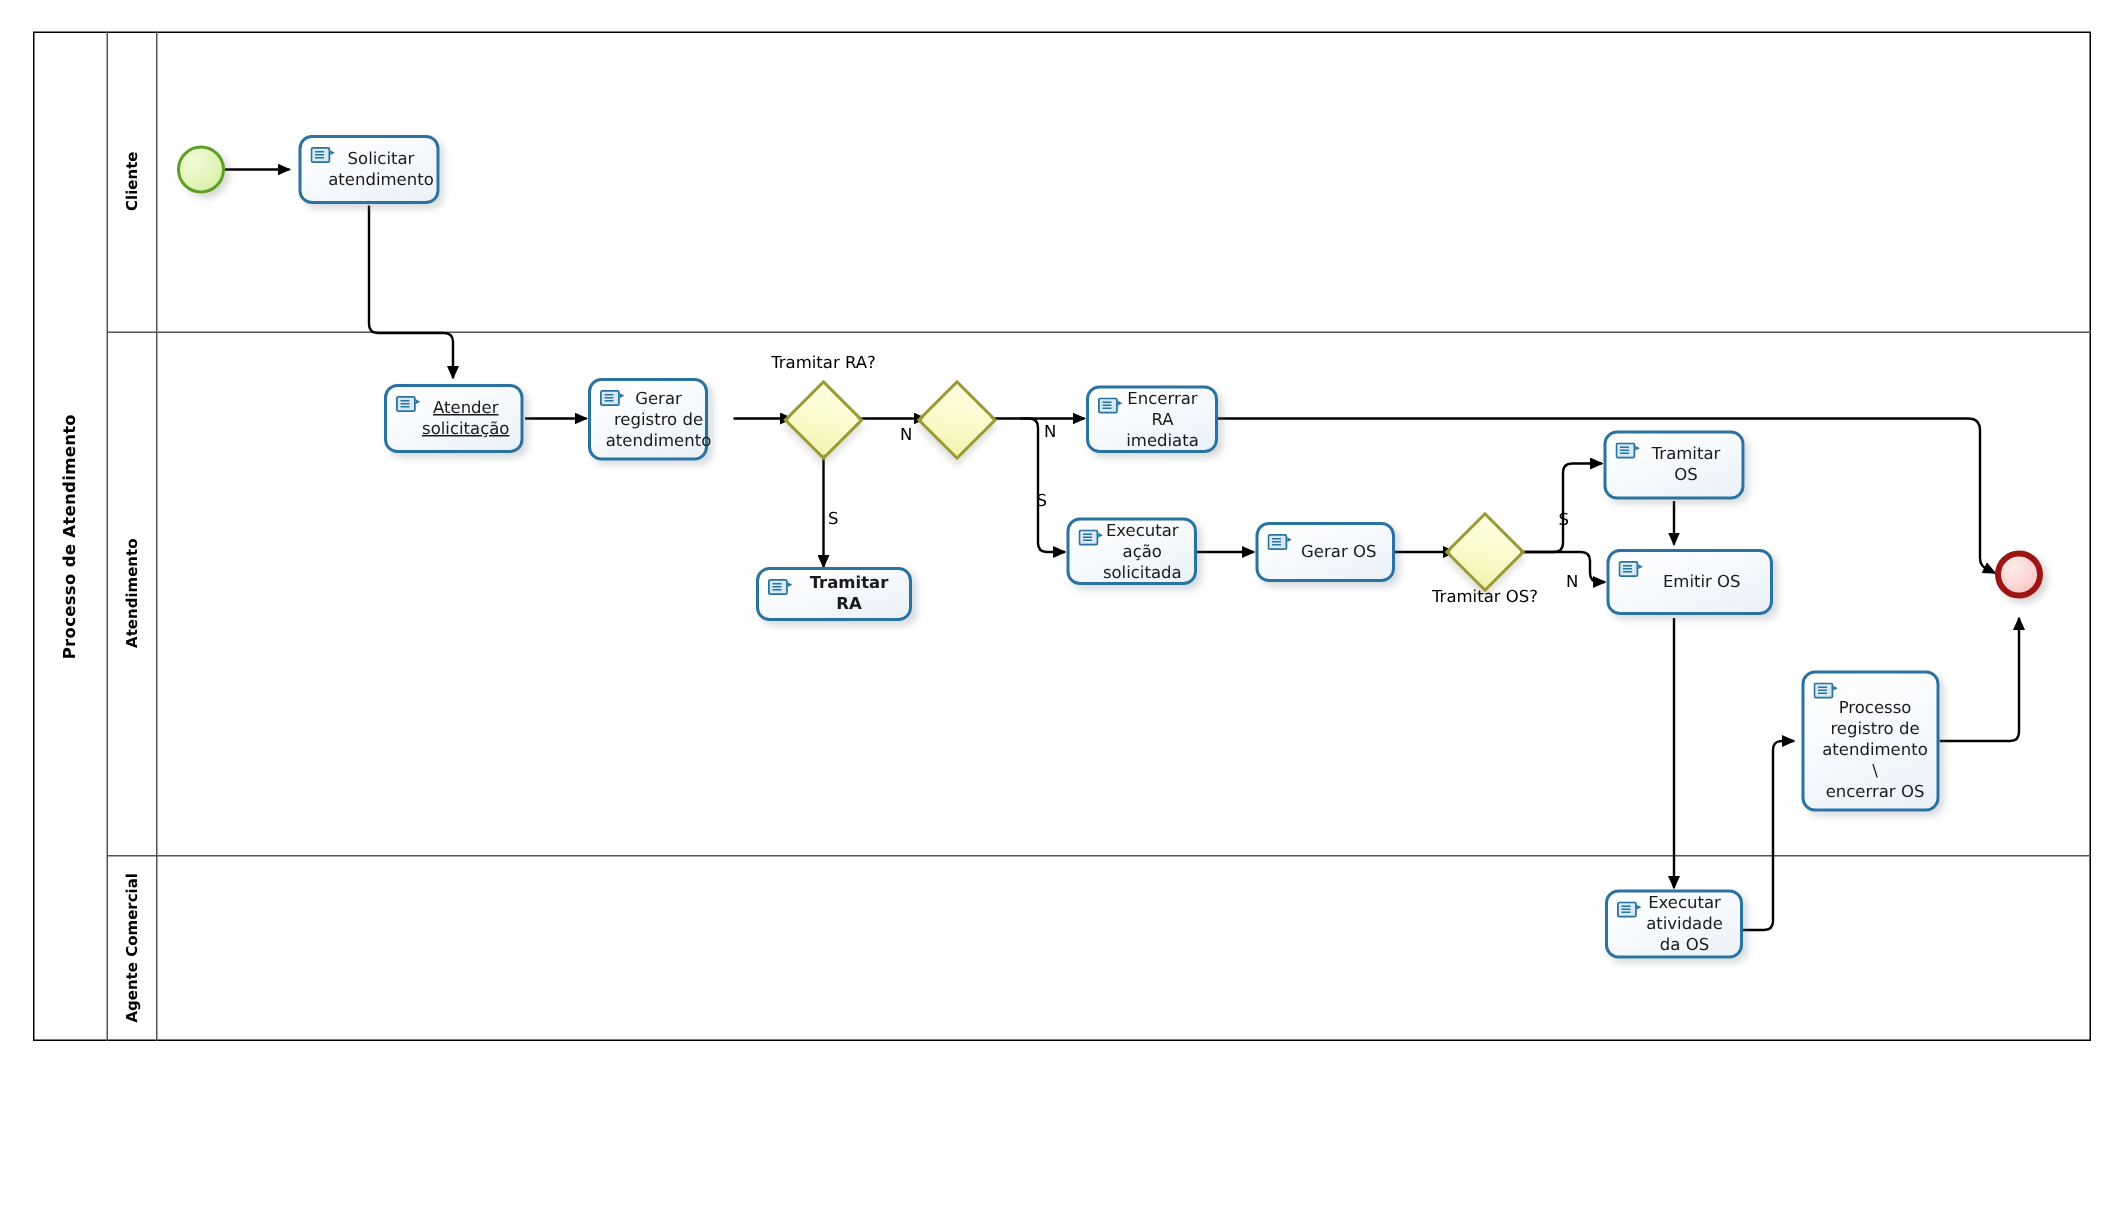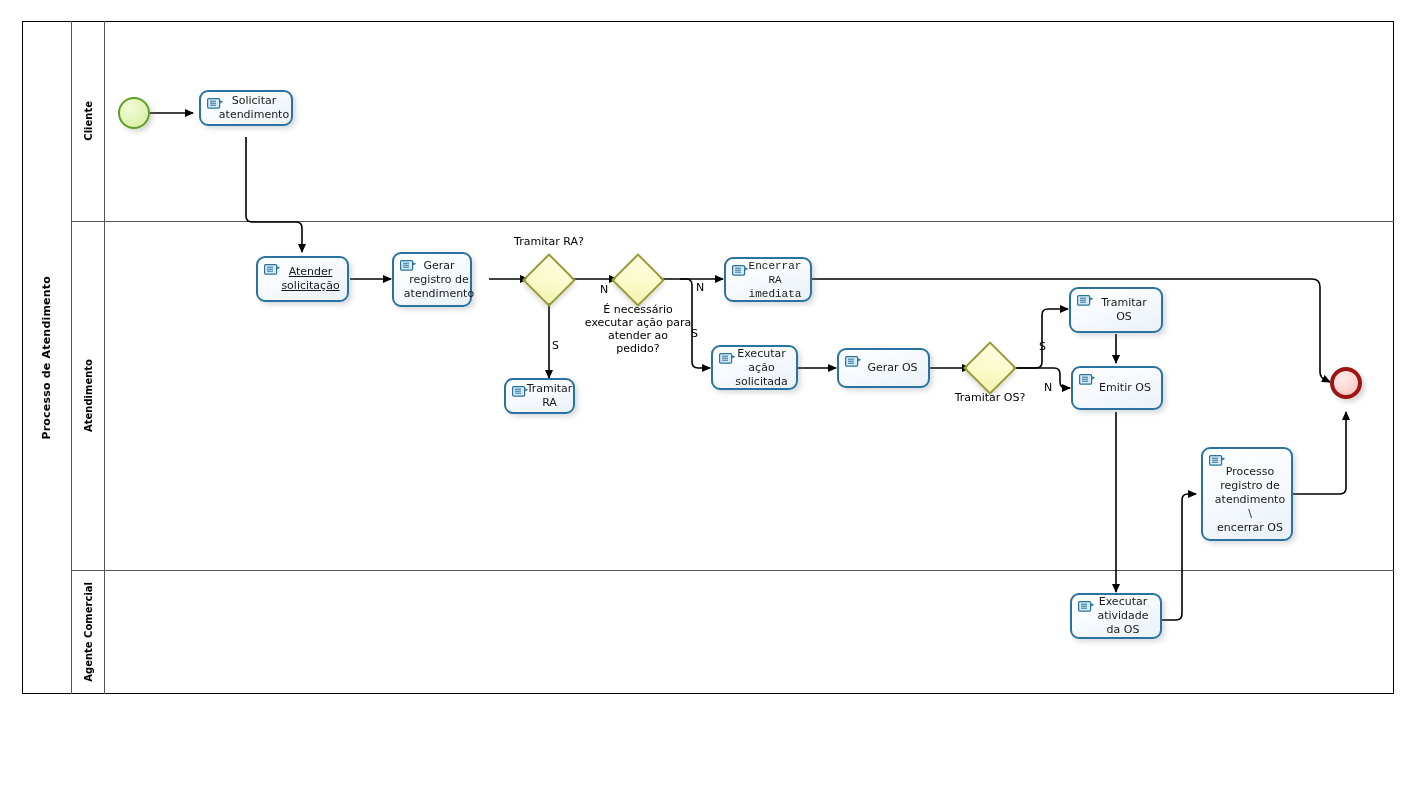--- a/index.html
+++ b/index.html
@@ -229,21 +229,21 @@
 
       <path d="M1162,620 L1176,620 Q1182,620 1182,614 L1182,500 Q1182,494 1188,494 L1196,494"></path>
 
       <path d="M1293,494 L1340,494 Q1346,494 1346,488 L1346,412"></path>
     </g>
   </svg>
 
   <div class="event-start" style="left:118px;top:97px;"></div>
   <div class="event-end" style="left:1330px;top:367px;"></div>
 
-  <div class="task" style="left:199px;top:90px;width:94px;height:36px;">
+  <div class="task" style="left:199px;top:90px;width:94px;height:46px;">
     <svg class="task-icon" viewBox="0 0 17 13">
       <rect x="0.6" y="0.6" width="12" height="9.5" rx="1" fill="#d6e9f5" stroke="#2a72a0" stroke-width="1.2"></rect>
       <path d="M3 3.2 h6 M3 5.2 h6 M3 7.2 h6" stroke="#2a72a0" stroke-width="1" fill="none"></path>
       <path d="M13.2 2.2 l3 1.6 l-3 1.6 z" fill="#2a72a0"></path>
     </svg>
     <span class="tlabel" style="padding-left:16px;">Solicitar
 atendimento</span>
   </div>
 
   <div class="task" style="left:256px;top:256px;width:93px;height:46px;">
@@ -260,36 +260,36 @@
     <svg class="task-icon" viewBox="0 0 17 13">
       <rect x="0.6" y="0.6" width="12" height="9.5" rx="1" fill="#d6e9f5" stroke="#2a72a0" stroke-width="1.2"></rect>
       <path d="M3 3.2 h6 M3 5.2 h6 M3 7.2 h6" stroke="#2a72a0" stroke-width="1" fill="none"></path>
       <path d="M13.2 2.2 l3 1.6 l-3 1.6 z" fill="#2a72a0"></path>
     </svg>
     <span class="tlabel" style="padding-left:14px;">Gerar
 registro de
 atendimento</span>
   </div>
 
-  <div class="task" style="left:504px;top:378px;width:71px;height:36px;">
+  <div class="task" style="left:504px;top:378px;width:104px;height:36px;font-weight:bold;">
     <svg class="task-icon" viewBox="0 0 17 13">
       <rect x="0.6" y="0.6" width="12" height="9.5" rx="1" fill="#d6e9f5" stroke="#2a72a0" stroke-width="1.2"></rect>
       <path d="M3 3.2 h6 M3 5.2 h6 M3 7.2 h6" stroke="#2a72a0" stroke-width="1" fill="none"></path>
       <path d="M13.2 2.2 l3 1.6 l-3 1.6 z" fill="#2a72a0"></path>
     </svg>
     <span class="tlabel" style="padding-left:20px;">Tramitar RA</span>
   </div>
 
   <div class="task" style="left:724px;top:257px;width:88px;height:45px;">
     <svg class="task-icon" viewBox="0 0 17 13">
       <rect x="0.6" y="0.6" width="12" height="9.5" rx="1" fill="#d6e9f5" stroke="#2a72a0" stroke-width="1.2"></rect>
       <path d="M3 3.2 h6 M3 5.2 h6 M3 7.2 h6" stroke="#2a72a0" stroke-width="1" fill="none"></path>
       <path d="M13.2 2.2 l3 1.6 l-3 1.6 z" fill="#2a72a0"></path>
     </svg>
-    <span class="tlabel" style="padding-left:14px;font-family:Liberation Mono, monospace;">Encerrar RA
+    <span class="tlabel" style="padding-left:14px;">Encerrar RA
 imediata</span>
   </div>
 
   <div class="task" style="left:711px;top:345px;width:87px;height:45px;">
     <svg class="task-icon" viewBox="0 0 17 13">
       <rect x="0.6" y="0.6" width="12" height="9.5" rx="1" fill="#d6e9f5" stroke="#2a72a0" stroke-width="1.2"></rect>
       <path d="M3 3.2 h6 M3 5.2 h6 M3 7.2 h6" stroke="#2a72a0" stroke-width="1" fill="none"></path>
       <path d="M13.2 2.2 l3 1.6 l-3 1.6 z" fill="#2a72a0"></path>
     </svg>
     <span class="tlabel" style="padding-left:14px;">Executar
@@ -308,21 +308,21 @@
   <div class="task" style="left:1069px;top:287px;width:94px;height:46px;">
     <svg class="task-icon" viewBox="0 0 17 13">
       <rect x="0.6" y="0.6" width="12" height="9.5" rx="1" fill="#d6e9f5" stroke="#2a72a0" stroke-width="1.2"></rect>
       <path d="M3 3.2 h6 M3 5.2 h6 M3 7.2 h6" stroke="#2a72a0" stroke-width="1" fill="none"></path>
       <path d="M13.2 2.2 l3 1.6 l-3 1.6 z" fill="#2a72a0"></path>
     </svg>
     <span class="tlabel" style="padding-left:16px;">Tramitar
 OS</span>
   </div>
 
-  <div class="task" style="left:1071px;top:366px;width:92px;height:44px;">
+  <div class="task" style="left:1071px;top:366px;width:111px;height:44px;">
     <svg class="task-icon" viewBox="0 0 17 13">
       <rect x="0.6" y="0.6" width="12" height="9.5" rx="1" fill="#d6e9f5" stroke="#2a72a0" stroke-width="1.2"></rect>
       <path d="M3 3.2 h6 M3 5.2 h6 M3 7.2 h6" stroke="#2a72a0" stroke-width="1" fill="none"></path>
       <path d="M13.2 2.2 l3 1.6 l-3 1.6 z" fill="#2a72a0"></path>
     </svg>
     <span class="tlabel" style="padding-left:16px;">Emitir OS</span>
   </div>
 
   <div class="task" style="left:1201px;top:447px;width:92px;height:94px;">
     <svg class="task-icon" viewBox="0 0 17 13">
@@ -344,24 +344,20 @@
     </svg>
     <span class="tlabel" style="padding-left:14px;">Executar
 atividade da OS</span>
   </div>
 
   <div class="gateway" style="left:530px;top:261px;"></div>
   <div class="gateway" style="left:619px;top:261px;"></div>
   <div class="gateway" style="left:971px;top:349px;"></div>
 
   <div class="gw-caption" style="left:489px;top:235px;width:120px;">Tramitar  RA?</div>
-  <div class="gw-caption" style="left:568px;top:303px;width:140px;">É necessário
-executar ação para
-atender ao
-pedido?</div>
   <div class="gw-caption" style="left:937px;top:391px;width:106px;">Tramitar OS?</div>
 
   <div class="flow-label" style="left:552px;top:339px;">S</div>
   <div class="flow-label" style="left:600px;top:283px;">N</div>
   <div class="flow-label" style="left:696px;top:281px;">N</div>
   <div class="flow-label" style="left:691px;top:327px;">S</div>
   <div class="flow-label" style="left:1039px;top:340px;">S</div>
   <div class="flow-label" style="left:1044px;top:381px;">N</div>
 
 </div>

